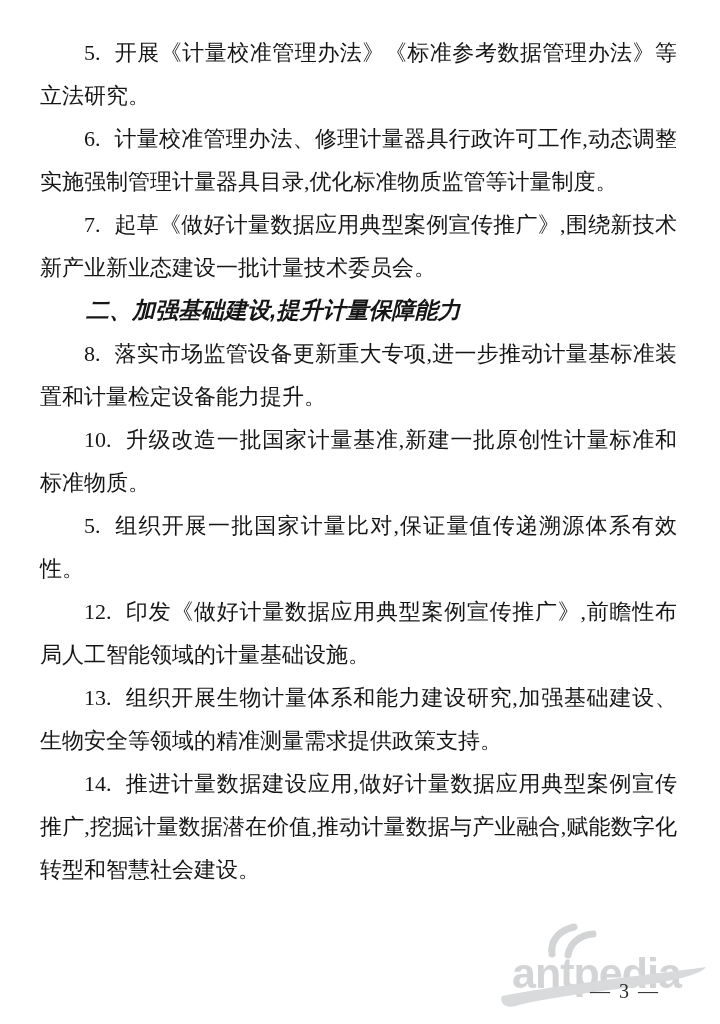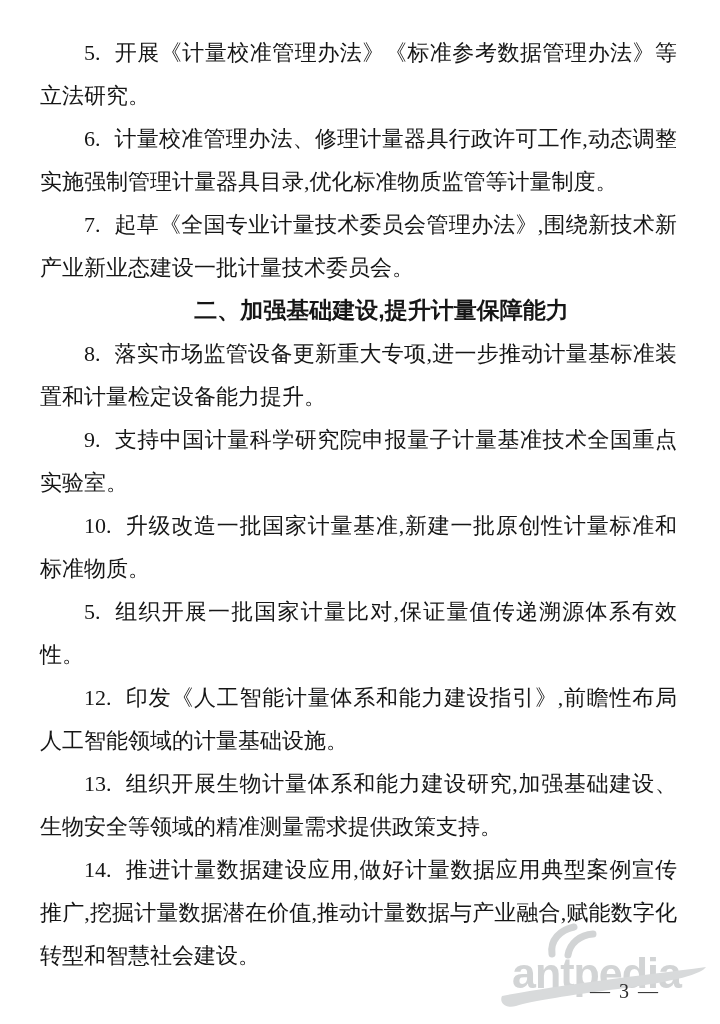--- a/index.html
+++ b/index.html
@@ -31,21 +31,22 @@
     text-justify: inter-character;
     text-indent: 2em;
   }
   .para .num {
     margin-right: 0.62em;
   }
   .para.heading {
     font-family: "Liberation Sans", "DejaVu Sans", sans-serif;
     font-weight: bold;
     font-size: 23px;
-    text-align: center;
+    text-align: left;
+    font-style: italic;
   }
   .page-number {
     position: absolute;
     right: 60px;
     bottom: 21px;
     font-size: 20px;
     letter-spacing: 2px;
     color: #2e2e2e;
     z-index: 2;
     font-family: "Liberation Serif", "DejaVu Serif", serif;
@@ -68,27 +69,26 @@
   }
 </style>
 </head>
 <body>
 
 <div class="page">
 
   <div class="content">
     <p class="para"><span class="num">5.</span><span>开展《计量校准管理办法》《标准参考数据管理办法》等立法研究。</span></p>
     <p class="para"><span class="num">6.</span><span>计量校准管理办法、修理计量器具行政许可工作,动态调整实施强制管理计量器具目录,优化标准物质监管等计量制度。</span></p>
-    <p class="para"><span class="num">7.</span><span>起草《全国专业计量技术委员会管理办法》,围绕新技术新产业新业态建设一批计量技术委员会。</span></p>
+    <p class="para"><span class="num">7.</span><span>起草《做好计量数据应用典型案例宣传推广》,围绕新技术新产业新业态建设一批计量技术委员会。</span></p>
     <p class="para heading"><span>二、加强基础建设,提升计量保障能力</span></p>
     <p class="para"><span class="num">8.</span><span>落实市场监管设备更新重大专项,进一步推动计量基标准装置和计量检定设备能力提升。</span></p>
-    <p class="para"><span class="num">9.</span><span>支持中国计量科学研究院申报量子计量基准技术全国重点实验室。</span></p>
     <p class="para"><span class="num">10.</span><span>升级改造一批国家计量基准,新建一批原创性计量标准和标准物质。</span></p>
     <p class="para"><span class="num">5.</span><span>组织开展一批国家计量比对,保证量值传递溯源体系有效性。</span></p>
-    <p class="para"><span class="num">12.</span><span>印发《人工智能计量体系和能力建设指引》,前瞻性布局人工智能领域的计量基础设施。</span></p>
+    <p class="para"><span class="num">12.</span><span>印发《做好计量数据应用典型案例宣传推广》,前瞻性布局人工智能领域的计量基础设施。</span></p>
     <p class="para"><span class="num">13.</span><span>组织开展生物计量体系和能力建设研究,加强基础建设、生物安全等领域的精准测量需求提供政策支持。</span></p>
     <p class="para"><span class="num">14.</span><span>推进计量数据建设应用,做好计量数据应用典型案例宣传推广,挖掘计量数据潜在价值,推动计量数据与产业融合,赋能数字化转型和智慧社会建设。</span></p>
   </div>
 
   <div class="watermark">
     <svg width="212" height="88" viewBox="0 0 212 88" xmlns="http://www.w3.org/2000/svg">
 
       <g fill="none" stroke="#d2d4d5" stroke-width="7" stroke-linecap="round">
         <path d="M52 32 C 50 18, 60 8, 74 5"></path>
         <path d="M68 33 C 70 21, 80 13, 93 12"></path>

